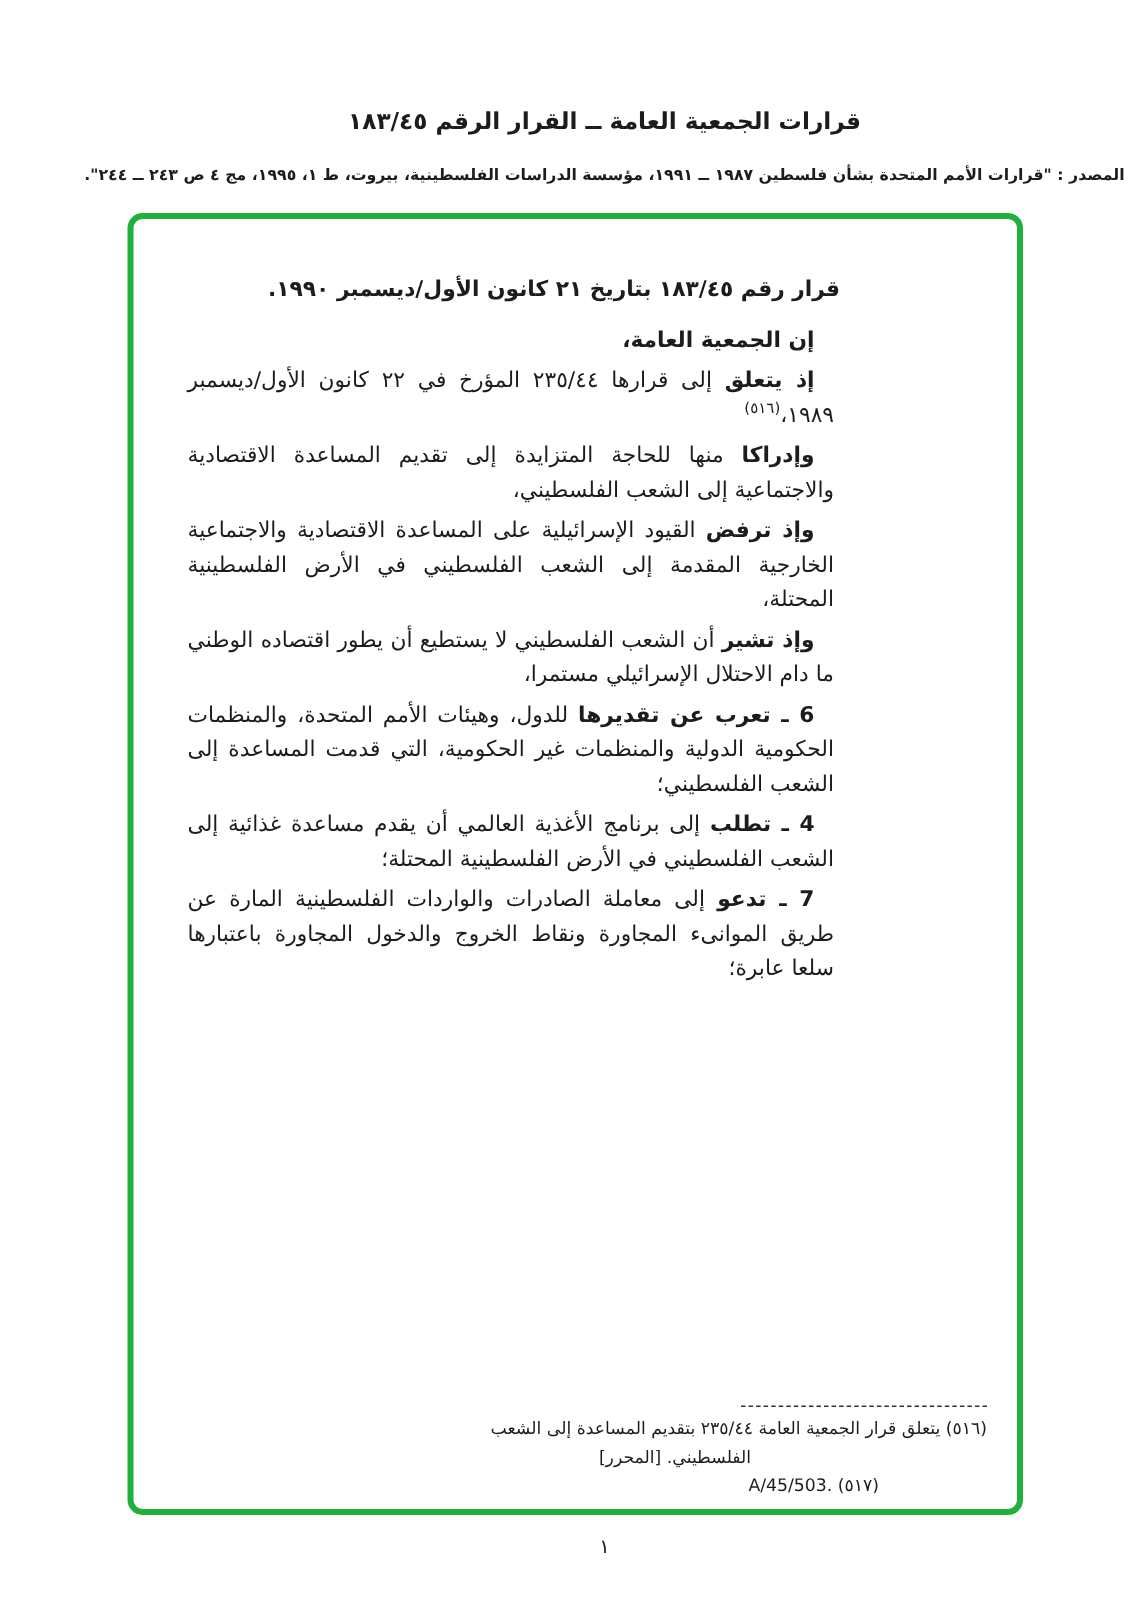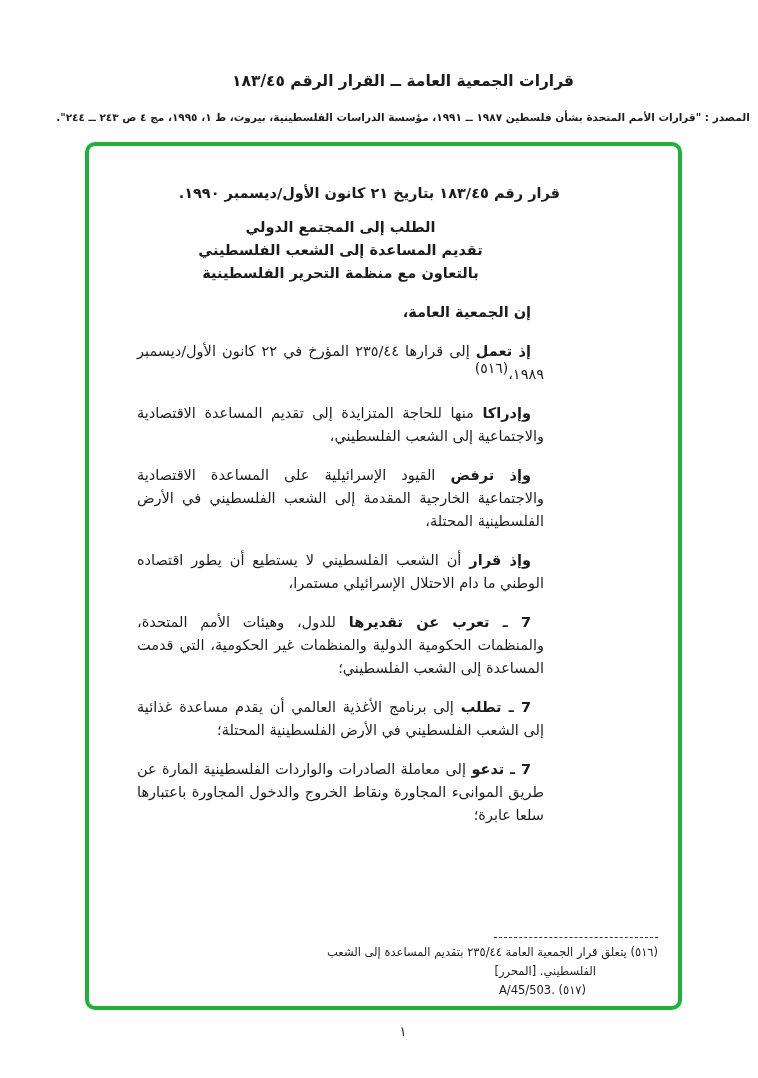--- a/index.html
+++ b/index.html
@@ -27,33 +27,33 @@
   }
   .content {
     position:absolute; top:36px; right:118px; left:32px;
     font-size:14.5px; line-height:23px; text-align:justify;
   }
   .opening-line {
     font-weight:bold; margin:0 0 11px 0; text-align:right; text-indent:0;
   }
   .doc-heading { text-align:center; font-weight:bold; margin:0 0 5px 0; }
   .doc-heading div { line-height:23px; }
-  .para { margin:16px; text-indent:13px; }
+  .para { margin:4px; text-indent:13px; }
   .para b { font-weight:bold; }
-  sup.fn-ref { font-size:14px; line-height:0; vertical-align:super; }
+  sup.fn-ref { font-size:10px; line-height:0; vertical-align:super; }
   .footnotes {
     position:absolute; bottom:6px; right:20px; width:368px;
     font-size:11.5px; line-height:19px; text-align:right;
   }
   .fn-sep {
     width:164px; height:0; border-top:1.5px dashed #333333;
     margin:0 0 5px 0;
   }
   .fn-line { white-space:nowrap; }
-  .fn1-l2 { margin-right:62px; }
+  .fn1-l2 { margin-right:48px;text-align:center; }
   .fn2 { margin-right:72px; }
   .fn2 .doc-symbol { direction:ltr; unicode-bidi:isolate; }
   .page-number {
     position:absolute; top:1024px; left:0; right:0;
     text-align:center; font-size:13px;
   }
 </style>
 </head>
 <body>
 
@@ -61,34 +61,29 @@
 
   <div class="doc-title">قرارات الجمعية العامة ــ القرار الرقم ١٨٣/٤٥</div>
 
   <div class="source-line">المصدر : "قرارات الأمم المتحدة بشأن فلسطين ١٩٨٧ ــ ١٩٩١، مؤسسة الدراسات الفلسطينية، بيروت، ط ١، ١٩٩٥، مج ٤ ص ٢٤٣ ــ ٢٤٤".</div>
 
   <div class="frame" style="border-color: rgb(31, 177, 59);">
     <div class="content">
 
       <p class="opening-line">قرار رقم ١٨٣/٤٥ بتاريخ ٢١ كانون الأول/ديسمبر ١٩٩٠.</p>
 
-      <div class="doc-heading">
-        <div>الطلب إلى المجتمع الدولي</div>
-        <div>تقديم المساعدة إلى الشعب الفلسطيني</div>
-        <div>بالتعاون مع منظمة التحرير الفلسطينية</div>
-      </div>
 
       <div>
           <p class="para"><b>إن الجمعية العامة،</b></p>
-          <p class="para"><b>إذ تعمل</b> إلى قرارها ٢٣٥/٤٤ المؤرخ في ٢٢ كانون الأول/ديسمبر ١٩٨٩،<sup class="fn-ref">(٥١٦)</sup></p>
+          <p class="para"><b>إذ يتعلق</b> إلى قرارها ٢٣٥/٤٤ المؤرخ في ٢٢ كانون الأول/ديسمبر ١٩٨٩،<sup class="fn-ref">(٥١٦)</sup></p>
           <p class="para"><b>وإدراكا</b> منها للحاجة المتزايدة إلى تقديم المساعدة الاقتصادية والاجتماعية إلى الشعب الفلسطيني،</p>
           <p class="para"><b>وإذ ترفض</b> القيود الإسرائيلية على المساعدة الاقتصادية والاجتماعية الخارجية المقدمة إلى الشعب الفلسطيني في الأرض الفلسطينية المحتلة،</p>
-          <p class="para"><b>وإذ قرار</b> أن الشعب الفلسطيني لا يستطيع أن يطور اقتصاده الوطني ما دام الاحتلال الإسرائيلي مستمرا،</p>
-          <p class="para"><b>7 ـ تعرب عن تقديرها</b> للدول، وهيئات الأمم المتحدة، والمنظمات الحكومية الدولية والمنظمات غير الحكومية، التي قدمت المساعدة إلى الشعب الفلسطيني؛</p>
-          <p class="para"><b>7 ـ تطلب</b> إلى برنامج الأغذية العالمي أن يقدم مساعدة غذائية إلى الشعب الفلسطيني في الأرض الفلسطينية المحتلة؛</p>
+          <p class="para"><b>وإذ تشير</b> أن الشعب الفلسطيني لا يستطيع أن يطور اقتصاده الوطني ما دام الاحتلال الإسرائيلي مستمرا،</p>
+          <p class="para"><b>6 ـ تعرب عن تقديرها</b> للدول، وهيئات الأمم المتحدة، والمنظمات الحكومية الدولية والمنظمات غير الحكومية، التي قدمت المساعدة إلى الشعب الفلسطيني؛</p>
+          <p class="para"><b>4 ـ تطلب</b> إلى برنامج الأغذية العالمي أن يقدم مساعدة غذائية إلى الشعب الفلسطيني في الأرض الفلسطينية المحتلة؛</p>
           <p class="para"><b>7 ـ تدعو</b> إلى معاملة الصادرات والواردات الفلسطينية المارة عن طريق الموانىء المجاورة ونقاط الخروج والدخول المجاورة باعتبارها سلعا عابرة؛</p>
         </div>
     </div>
 
     <div class="footnotes">
       <div class="fn-sep"></div>
       <div class="fn-line">(٥١٦) يتعلق قرار الجمعية العامة ٢٣٥/٤٤ بتقديم المساعدة إلى الشعب</div>
       <div class="fn-line fn1-l2">الفلسطيني. [المحرر]</div>
       <div class="fn-line fn2">
         <span>(٥١٧)</span>

